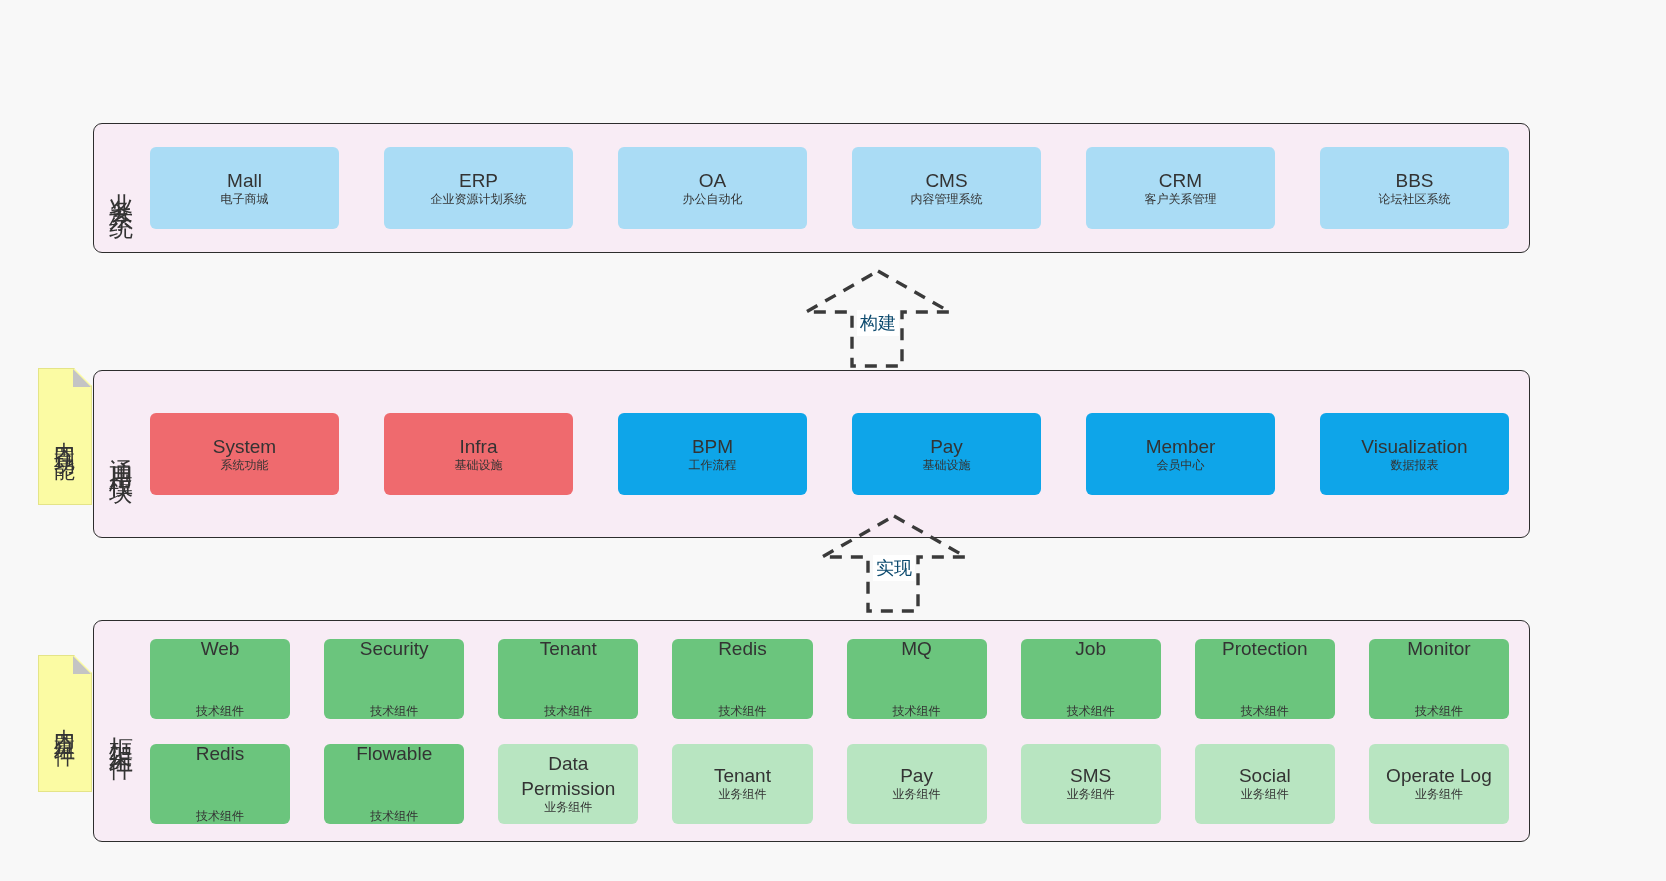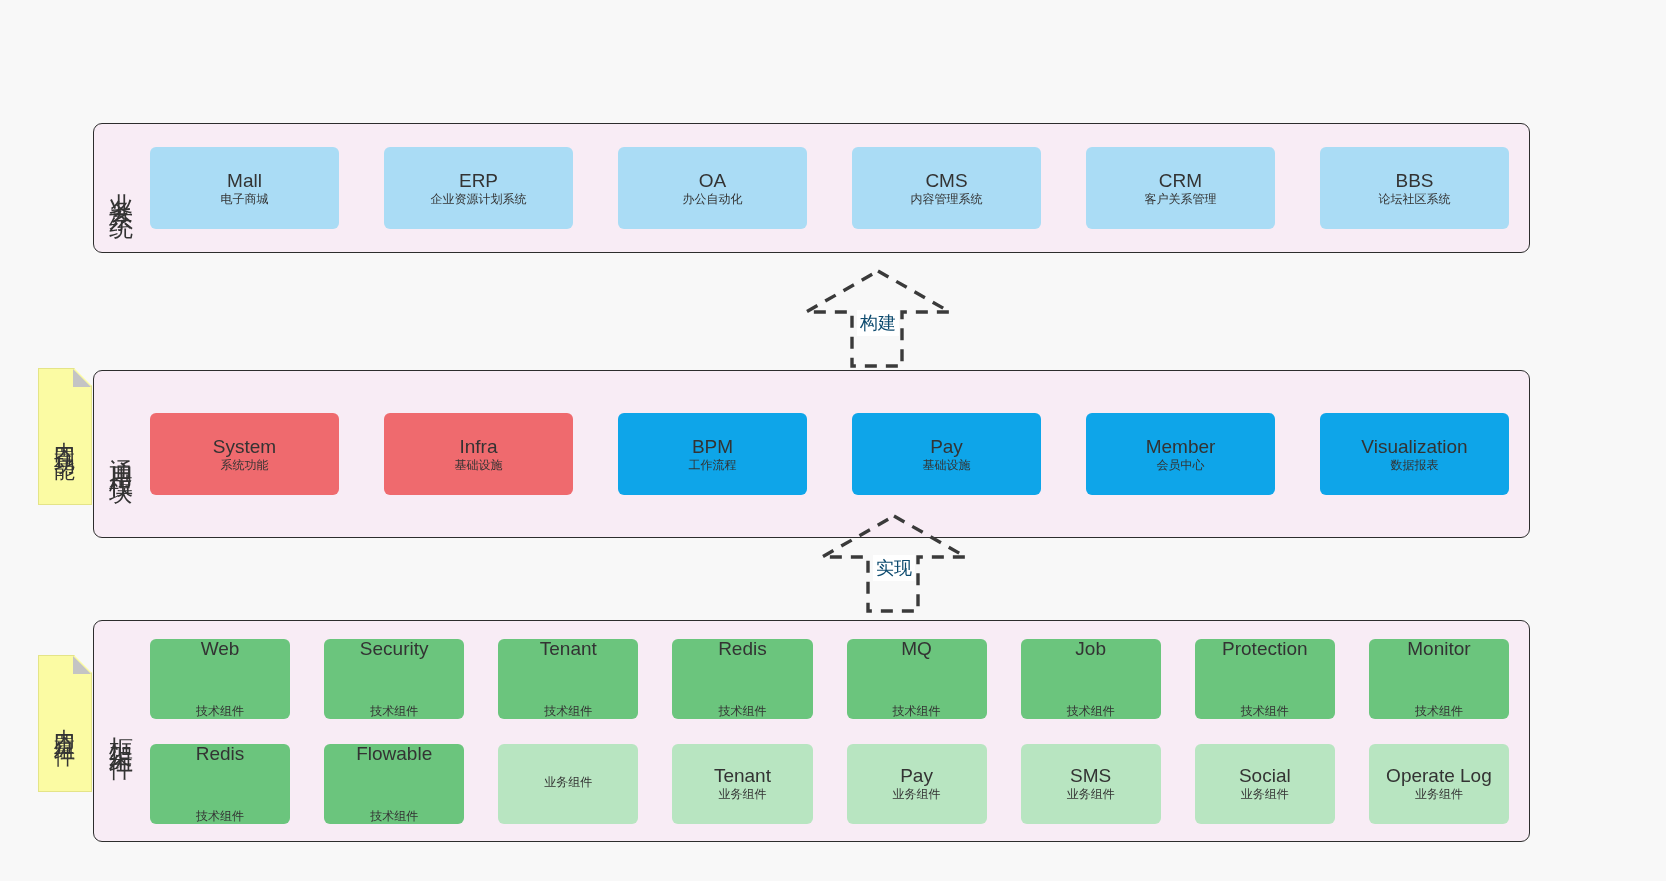--- a/index.html
+++ b/index.html
@@ -195,20 +195,21 @@
       <div class="row cols8">
         <div class="box h80" data-variant="green">
           <span class="box-name">Redis</span>
           <span class="box-sub">技术组件</span>
         </div>
         <div class="box h80" data-variant="green">
           <span class="box-name">Flowable</span>
           <span class="box-sub">技术组件</span>
         </div>
         <div class="box h80" data-variant="lightgreen">
+          <span class="box-name">Data Permission</span>
           <span class="box-sub">业务组件</span>
         </div>
         <div class="box h80" data-variant="lightgreen">
           <span class="box-name">Tenant</span>
           <span class="box-sub">业务组件</span>
         </div>
         <div class="box h80" data-variant="lightgreen">
           <span class="box-name">Pay</span>
           <span class="box-sub">业务组件</span>
         </div>

